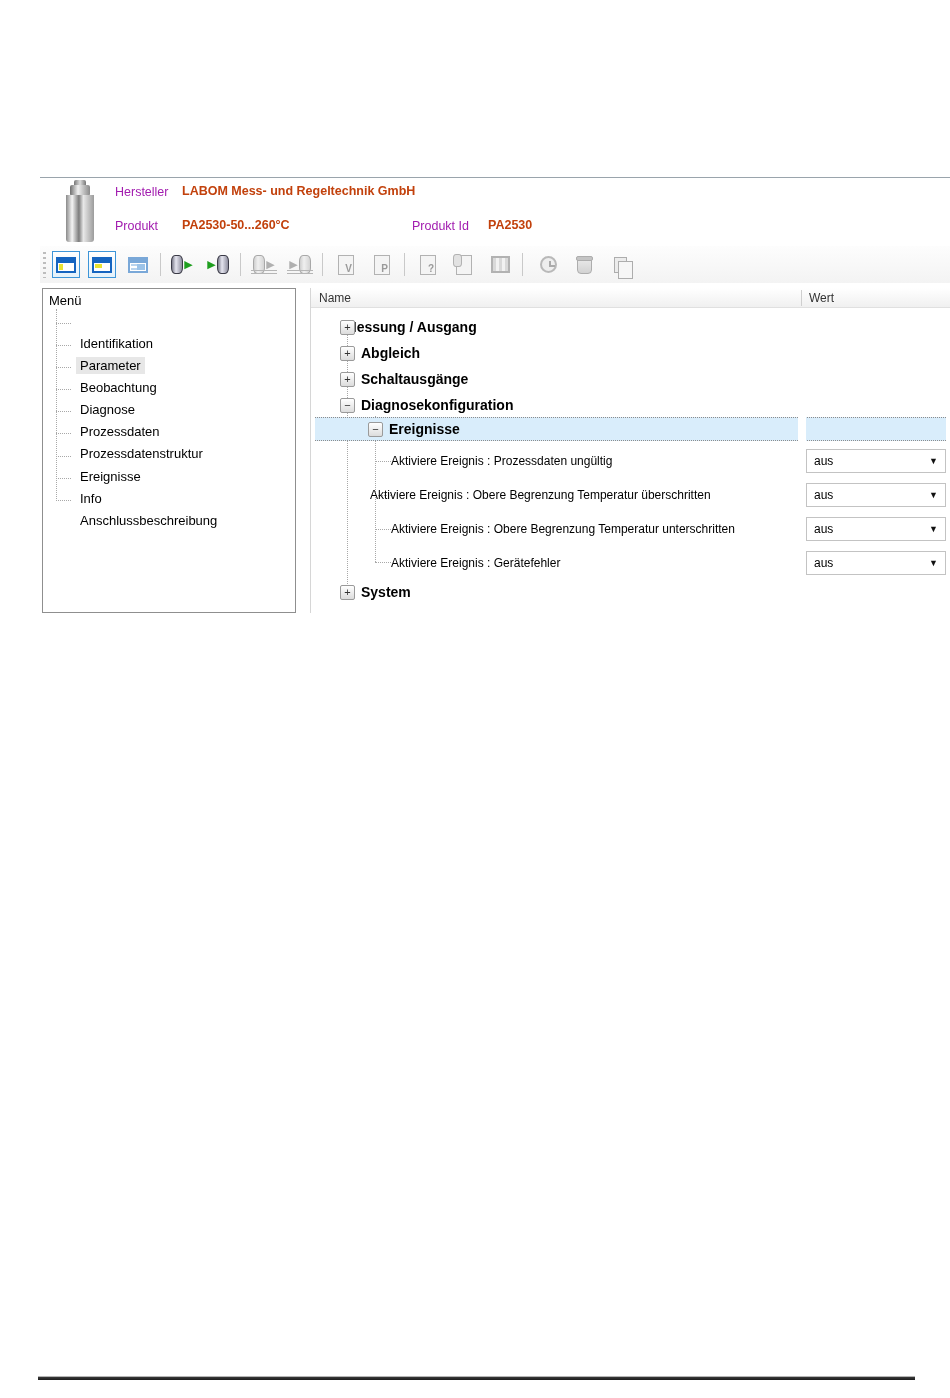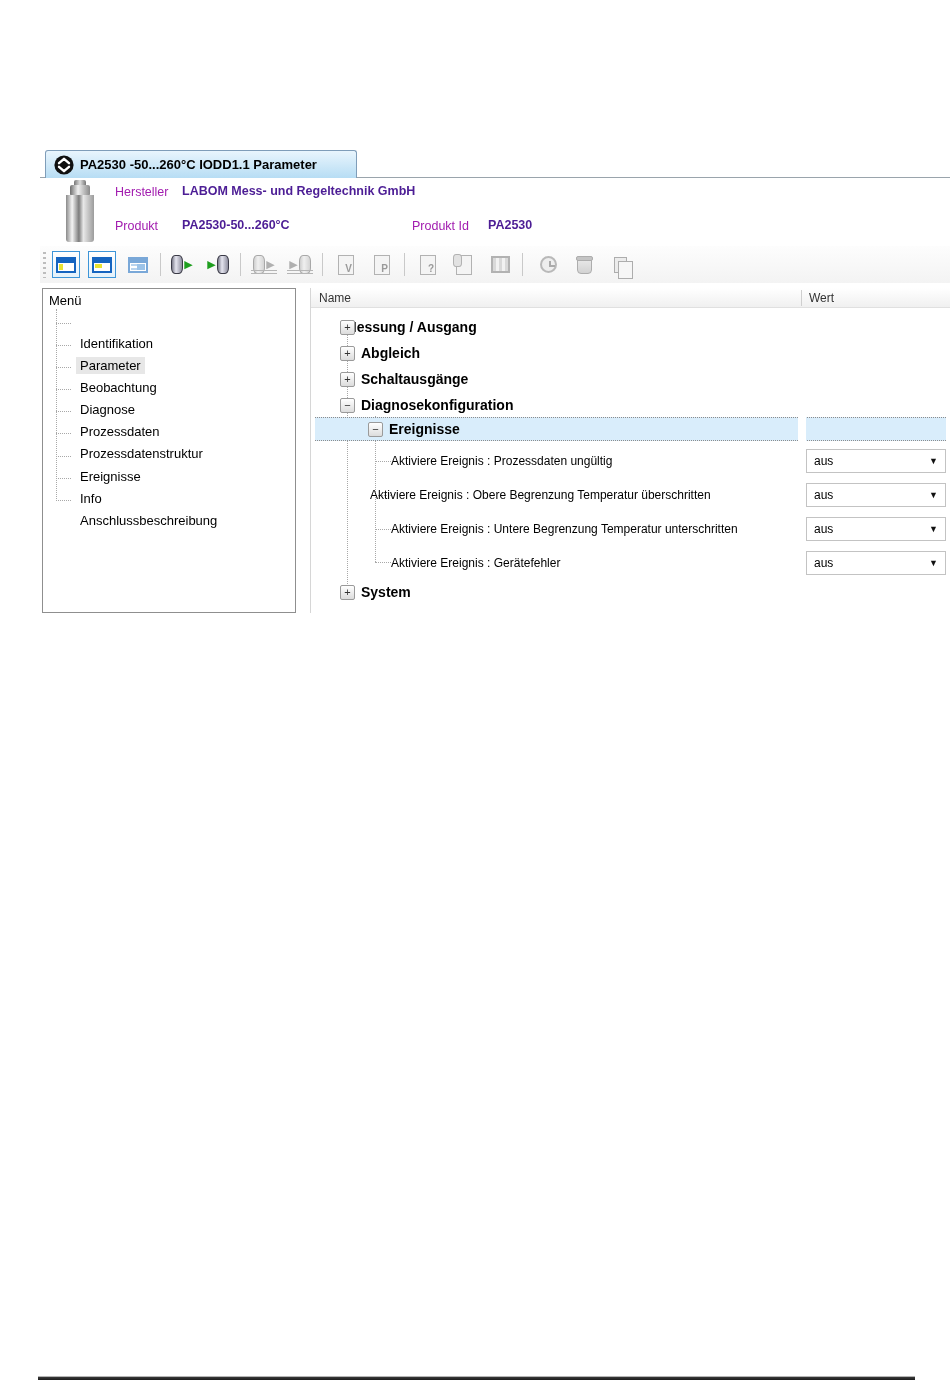--- a/index.html
+++ b/index.html
@@ -15,21 +15,21 @@
   .tab-title { font-weight:bold; font-size:13px; white-space:nowrap; }
   .tab-icon { width:20px; height:20px; flex:0 0 auto; }
 
   
   .prod-img { position:absolute; left:62px; top:180px; width:36px; height:62px; }
   .prod-img .tip { position:absolute; left:12px; top:0; width:12px; height:6px; background:linear-gradient(90deg,#777,#ddd,#777); border-radius:2px 2px 0 0; }
   .prod-img .cap { position:absolute; left:8px; top:5px; width:20px; height:11px; background:linear-gradient(90deg,#6e6e6e,#f0f0f0 40%,#8a8a8a); border-radius:2px; }
   .prod-img .body { position:absolute; left:4px; top:15px; width:28px; height:47px;
          background:linear-gradient(90deg,#8a8a8a 0%,#f4f4f4 22%,#7c7c7c 46%,#e8e8e8 62%,#9c9c9c 100%); border-radius:0 0 3px 3px; }
   .hdr-label { position:absolute; font-size:12.5px; color:#a21caf; white-space:nowrap; }
-  .hdr-value { position:absolute; font-size:12.5px; font-weight:bold; color:#4c1d95; white-space:nowrap; }
+  .hdr-value { position:absolute; font-size:12.5px; font-weight:bold; color:#c2410c; white-space:nowrap; }
 
   
   .toolbar { position:absolute; left:40px; top:246px; width:910px; height:37px; background:linear-gradient(#fdfdfd,#f3f3f3); }
   .grip { position:absolute; left:3px; top:6px; width:3px; height:26px;
           background-image:repeating-linear-gradient(#bdbdbd 0 2px, transparent 2px 5px); }
   .tbtn { position:absolute; top:5px; width:28px; height:27px; display:flex; align-items:center; justify-content:center; border:1px solid transparent; }
   .tbtn.active { border:1px solid #3d95d8; background:linear-gradient(#ffffff,#e3f1fb); }
   .tsep { position:absolute; top:7px; width:1px; height:23px; background:#c9c9c9; }
 
   .win-glyph { position:relative; width:20px; height:16px; border:2px solid #1464c0; background:#fff; }
@@ -103,28 +103,20 @@
   
   .footer-rule { position:absolute; left:38px; top:1376px; width:877px; height:4px;
        border-top:1px solid #b5b5b5; background:linear-gradient(#3a3a3a,#1c1c1c); }
 </style>
 </head>
 <body>
 
 <div class="page">
 
   <div class="tabstrip-line"></div>
-  <div class="tab">
-    <svg class="tab-icon" viewBox="0 0 20 20">
-      <circle cx="10" cy="10" r="9.6" fill="#101010"></circle>
-      <path d="M5 8.2 L10 3.8 L15 8.2" fill="none" stroke="#fff" stroke-width="2.4" stroke-linecap="round" stroke-linejoin="round"></path>
-      <path d="M5 11.8 L10 16.2 L15 11.8" fill="none" stroke="#fff" stroke-width="2.4" stroke-linecap="round" stroke-linejoin="round"></path>
-    </svg>
-    <span class="tab-title">PA2530 -50...260°C IODD1.1 Parameter</span>
-  </div>
 
   <div class="prod-img">
     <div class="tip"></div>
       <div class="cap"></div>
       <div class="body"></div>
   </div>
   <span class="hdr-label" style="left:115px; top:185px;">Hersteller</span>
   <span class="hdr-value" style="left:182px; top:184px;">LABOM Mess- und Regeltechnik GmbH</span>
   <span class="hdr-label" style="left:115px; top:219px;">Produkt</span>
   <span class="hdr-value" style="left:182px; top:218px;">PA2530-50...260°C</span>
@@ -310,21 +302,21 @@
       </div>
     </div>
     <div class="trow" style="top:190px; height:34px;">
       <span class="plabel" style="margin-left:59px;">Aktiviere Ereignis : Obere Begrenzung Temperatur überschritten</span>
       <div class="combo" style="top:5px;">
         <span>aus</span>
         <span class="arrow">▼</span>
       </div>
     </div>
     <div class="trow" style="top:224px; height:34px;">
-      <span class="plabel" style="margin-left:80px;">Aktiviere Ereignis : Untere Begrenzung Temperatur unterschritten</span>
+      <span class="plabel" style="margin-left:80px;">Aktiviere Ereignis : Obere Begrenzung Temperatur unterschritten</span>
       <div class="combo" style="top:5px;">
         <span>aus</span>
         <span class="arrow">▼</span>
       </div>
     </div>
     <div class="trow" style="top:258px; height:34px;">
       <span class="plabel" style="margin-left:80px;">Aktiviere Ereignis : Gerätefehler</span>
       <div class="combo" style="top:5px;">
         <span>aus</span>
         <span class="arrow">▼</span>

